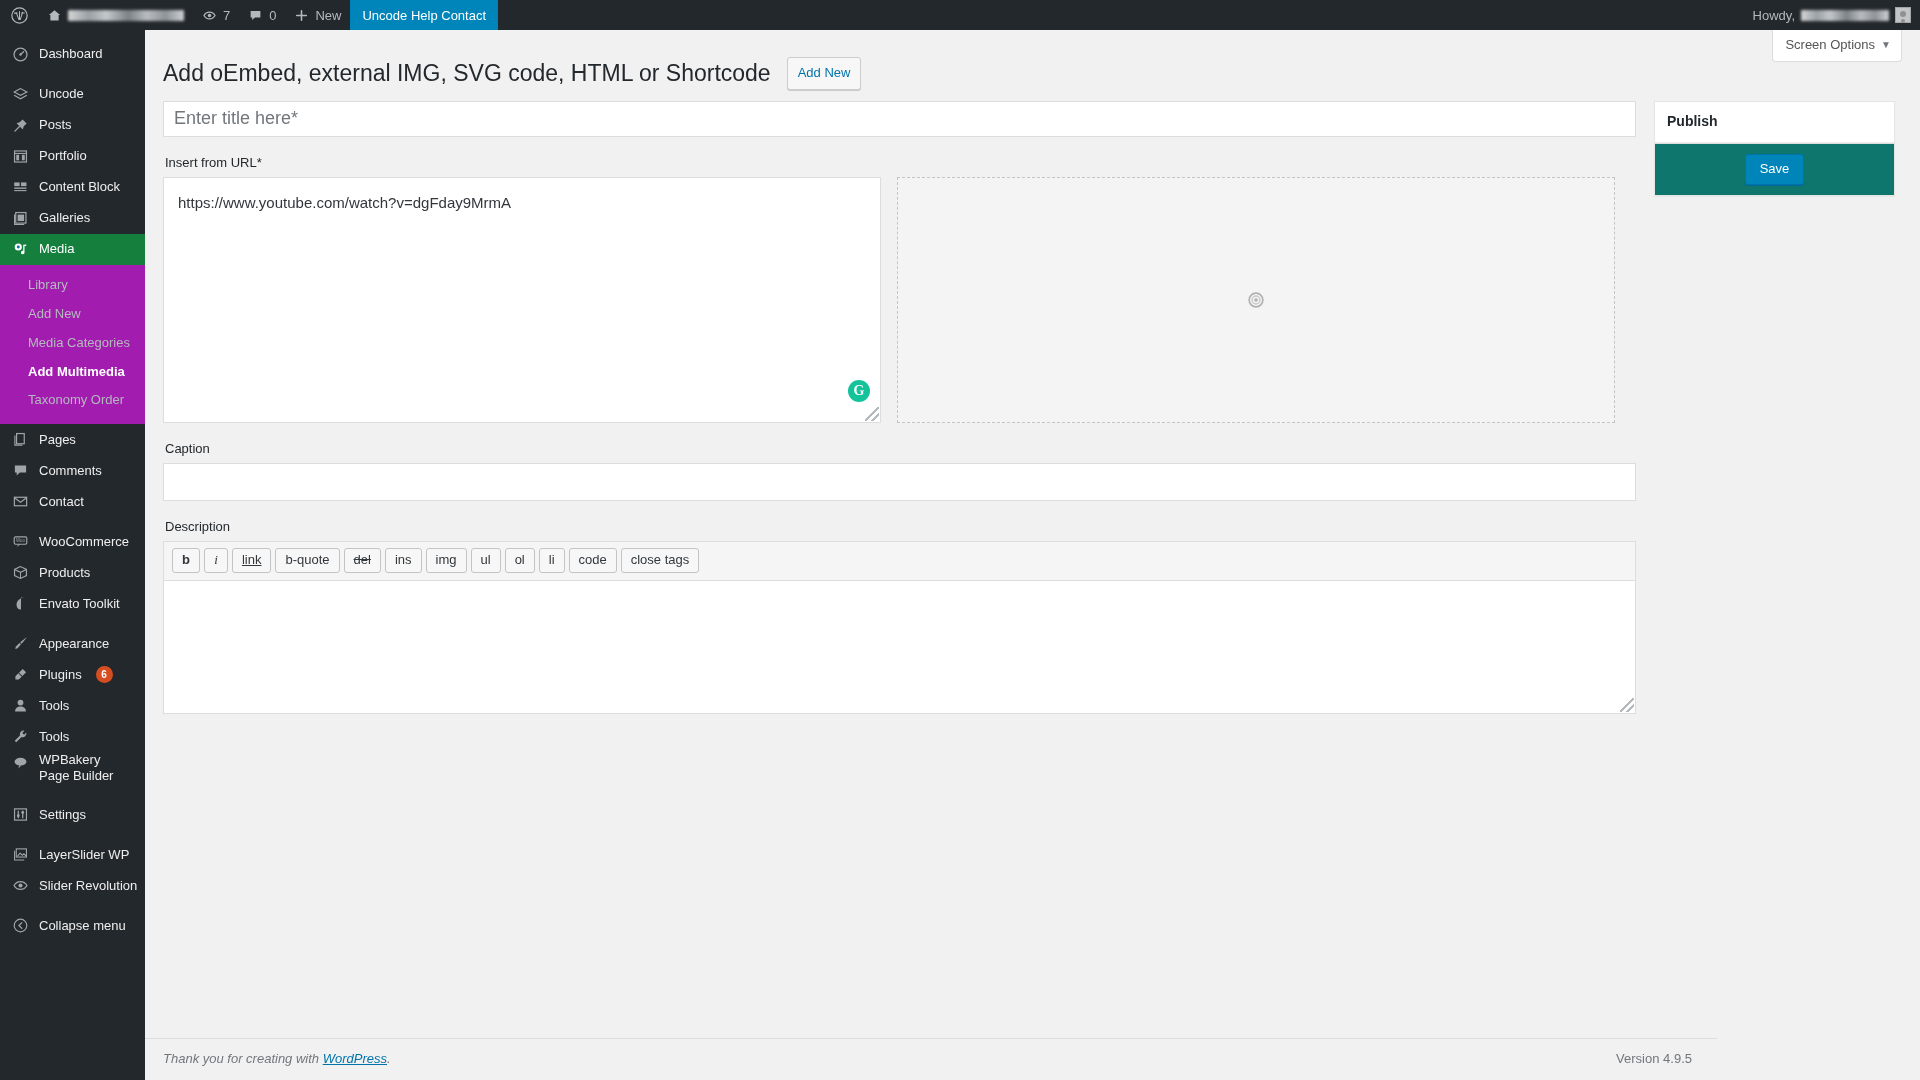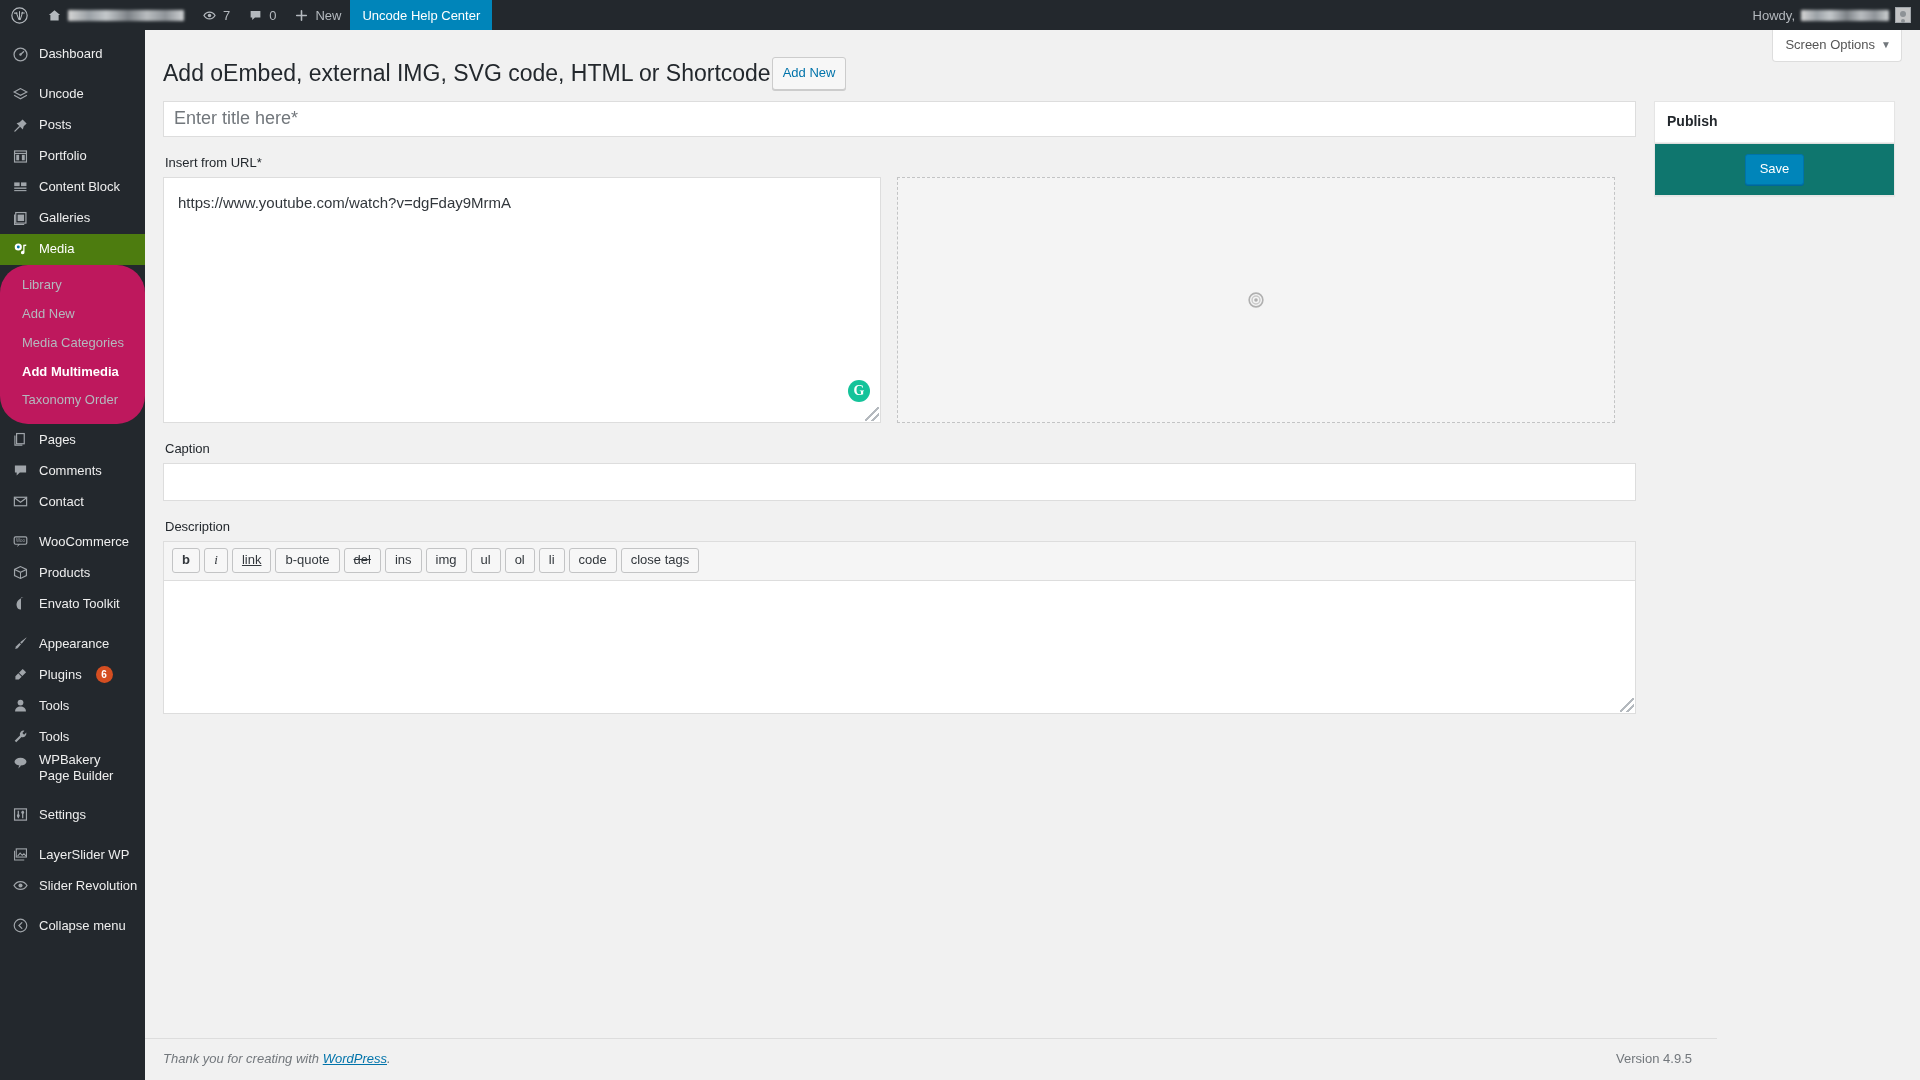--- a/index.html
+++ b/index.html
@@ -54,28 +54,28 @@
     font-size: 13px;
   }
   .menu-item {
     display: flex; align-items: center; gap: 9px;
     height: 31px; padding-left: 10px;
     color: #eee; white-space: nowrap;
   }
   .menu-item .mlabel { line-height: 1.25; }
   .menu-item.two-line { height: 47px; align-items: flex-start; }
   .menu-item.two-line .mlabel { white-space: normal; width: 88px; }
-  .menu-item.current { background: #4d7c0f; color: #fff; position: relative; }
+  .menu-item.current { background: #15803d; color: #fff; position: relative; }
   .menu-item.current::after {
     content: ""; position: absolute; right: -8px; top: 50%;
     margin-top: -8px; border: 8px solid transparent; border-right-color: #f1f1f1;
   }
   .menu-sep { height: 9px; }
   .mico { width: 20px; height: 20px; flex: none; display: flex; align-items: center; justify-content: center; }
-  .submenu { background: #be185d; padding: 6px 0 9px 0; border-radius: 28px; }
+  .submenu { background: #a21caf; padding: 6px 0 9px 6px; }
   .sub-item {
     display: block; padding: 5px 0 5px 22px;
     color: #b4b9be; font-size: 13px; line-height: 1.45;
   }
   .sub-item.current { color: #fff; font-weight: bold; }
   .badge {
     display: inline-flex; align-items: center; justify-content: center;
     min-width: 17px; height: 17px; padding: 0 5px;
     background: #d54e21; color: #fff; font-size: 10px; font-weight: bold;
     border-radius: 10px; margin-left: 5px;
@@ -93,21 +93,21 @@
     border-radius: 0 0 4px 4px;
     padding: 5px 26px 5px 12px;
     font-size: 13px; color: #555; line-height: 1.6;
   }
   #screen-options .caret { position: absolute; right: 10px; top: 7px; font-size: 10px; color: #72777c; }
 
   .wrap { padding: 18px 25px 0 18px; }
   h1.page-title {
     font-size: 23px; font-weight: 400; color: #23282d;
     line-height: 1.3; padding: 9px 0 4px 0;
-    display: flex; align-items: center; gap: 1px;
+    display: flex; align-items: center; gap: 16px;
   }
   .page-title-action {
     font-size: 13px; font-weight: 400; line-height: 2.15;
     padding: 1px 10px 2px; border: 1px solid #ccc;
     background: #f7f7f7; color: #0073aa; border-radius: 3px;
     box-shadow: 0 1px 0 #ccc;
   }
 
   #poststuff { display: flex; gap: 0; align-items: flex-start; padding-top: 7px; }
   #post-body-content { width: 1473px; }
@@ -253,21 +253,21 @@
   </div>
   <div class="ab-item">
     <span>
       <svg class="ico" width="15" height="15" viewBox="0 0 20 20">
           <path d="M10 3.6v12.8M3.6 10h12.8" stroke="#b4b9be" stroke-width="2.1" stroke-linecap="round"></path>
         </svg>
     </span>
     <span>New</span>
   </div>
   <div class="ab-item highlight">
-    <span>Uncode Help Center</span>
+    <span>Uncode Help Contact</span>
   </div>
   <div class="ab-right">
     <div class="ab-item">
       <span>Howdy,</span>
       <span class="blur-name"></span>
       <span class="avatar-box"></span>
     </div>
   </div>
 </div>
 

